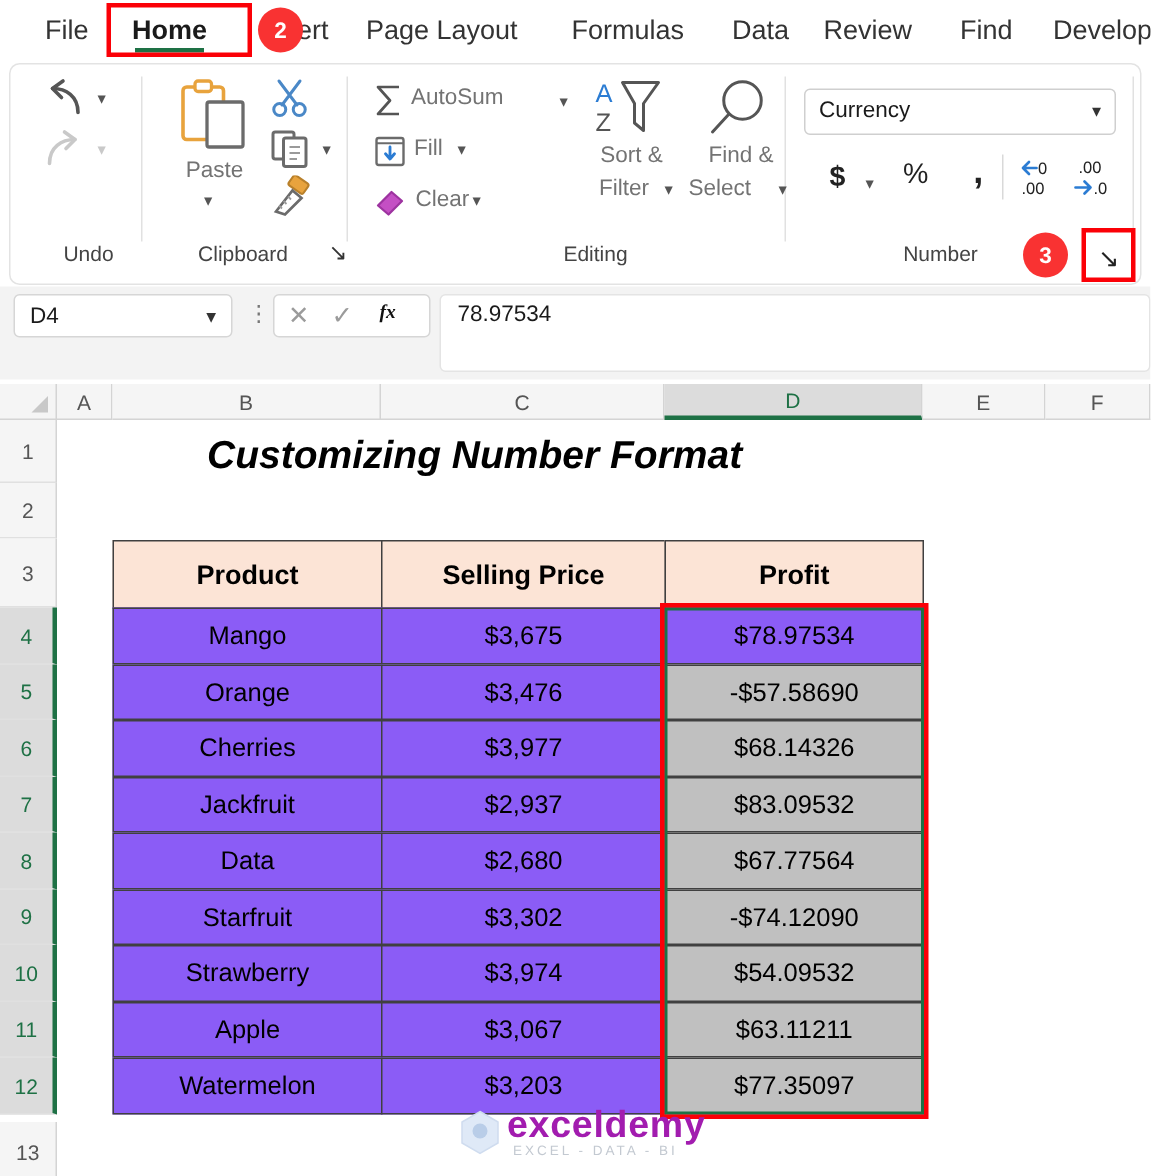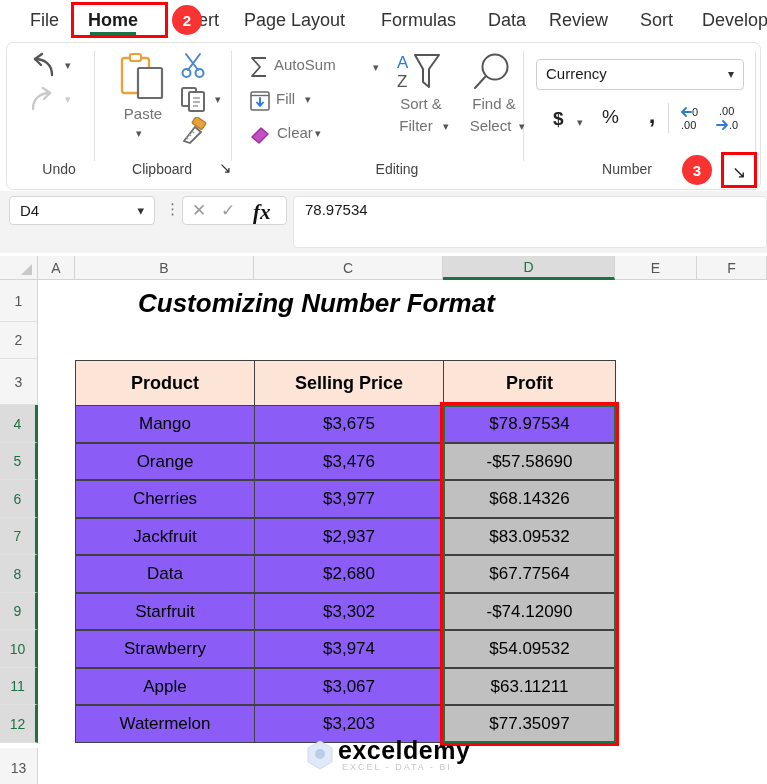--- a/index.html
+++ b/index.html
@@ -81,21 +81,21 @@
     background: #fff; border: 1px solid #d6d6d6; border-radius: 4px;
   }
   .namebox .v { position: absolute; left: 10px; top: 5px; font-size: 15px; color: #1a1a1a; }
   .namebox .cv { position: absolute; right: 10px; top: 6px; font-size: 13px; color: #333; }
   .dots { position: absolute; left: 165px; top: 200px; font-size: 15px; color: #777; letter-spacing: 0; }
   .fbtns {
     position: absolute; left: 182px; top: 196px; width: 105px; height: 29px;
     background: #fff; border: 1px solid #d6d6d6; border-radius: 4px;
   }
   .fbtn { position: absolute; top: 3px; font-size: 17px; color: #9b9b9b; }
-  .fx { position: absolute; left: 70px; top: 3px; font-size: 21px; color: #111;
+  .fx { position: absolute; left: 70px; top: 3px; font-size: 13px; color: #111;
         font-family: "Liberation Serif", serif; font-style: italic; font-weight: bold; }
   .fcontent {
     position: absolute; left: 293px; top: 196px; width: 474px; height: 52px;
     background: #fff; border: 1px solid #e4e4e4; border-radius: 4px;
   }
   .fcontent .v { position: absolute; left: 11px; top: 4px; font-size: 15px; color: #1a1a1a; }
 
   
   .grid { position: absolute; left: 0; top: 256px; width: 767px; height: 528px; background: #fff; }
 
@@ -129,39 +129,39 @@
   .tcell.white { background: #8b5cf6; }
 
   .sel-outline {
     position: absolute; border: 3px solid #fb0007;
   }
   .sel-green { position: absolute; border: 2px solid #1e7145; }
 
   
   .wm { position: absolute; left: 302px; top: 738px; width: 170px; height: 40px; }
   .wm-text { position: absolute; left: 36px; top: -2px; font-size: 25px;
-             color: #000000; font-weight: bold; letter-spacing: 0.5px; }
+             color: #a21caf; font-weight: bold; letter-spacing: 0.5px; }
   .wm-sub { position: absolute; left: 40px; top: 24px; font-size: 9px;
             color: #c3c9d1; letter-spacing: 2px; }
   .wm-cube { position: absolute; left: 4px; top: 2px; width: 28px; height: 30px; }
 </style>
 </head>
 <body>
 
 <div id="app">
 
   <div class="tabbar">
     <div class="tab" style="left:24px">File</div>
     <div class="tab active" style="left:82px">Home</div>
     <div class="tab" style="left:168px">Insert</div>
     <div class="tab" style="left:238px">Page Layout</div>
     <div class="tab" style="left:375px">Formulas</div>
     <div class="tab" style="left:482px">Data</div>
     <div class="tab" style="left:543px">Review</div>
-    <div class="tab" style="left:634px">Sort</div>
+    <div class="tab" style="left:634px">Find</div>
     <div class="tab" style="left:696px">Developer</div>
   </div>
 
   <div class="homebox"></div>
 
   <div class="ribbon">
 
     <div class="rb-sep" style="left:87px"></div>
     <div class="rb-sep" style="left:224px"></div>
     <div class="rb-sep" style="left:516px"></div>
@@ -259,21 +259,21 @@
       <div class="bigtxt" style="position:absolute;left:0;top:66px;width:62px;text-align:center;">Filter</div>
       <div class="chev" style="position:absolute;left:58px;top:69px;">▾</div>
     </div>
 
     <div style="position:absolute;left:452px;top:8px;width:74px;height:100px;">
       <svg width="48" height="44" viewBox="0 0 48 44" style="position:absolute;left:8px;top:0;">
         <circle cx="28" cy="16" r="12.5" fill="none" stroke="#555" stroke-width="2"></circle>
         <path d="M19 25 L8 37" stroke="#555" stroke-width="2" stroke-linecap="round"></path>
       </svg>
       <div class="bigtxt" style="position:absolute;left:0;top:44px;width:70px;text-align:center;">Find &amp;</div>
-      <div class="bigtxt" style="position:absolute;left:0;top:66px;width:63px;text-align:center;">Select</div>
+      <div class="bigtxt" style="position:absolute;left:0;top:66px;width:63px;text-align:left;">Select</div>
       <div class="chev" style="position:absolute;left:60px;top:69px;">▾</div>
     </div>
 
     <div class="grp-label" style="left:340px;width:100px;">Editing</div>
 
     <div class="grp-label" style="left:560px;width:120px;">Number</div>
 
   </div>
 
   <div class="numbox">

